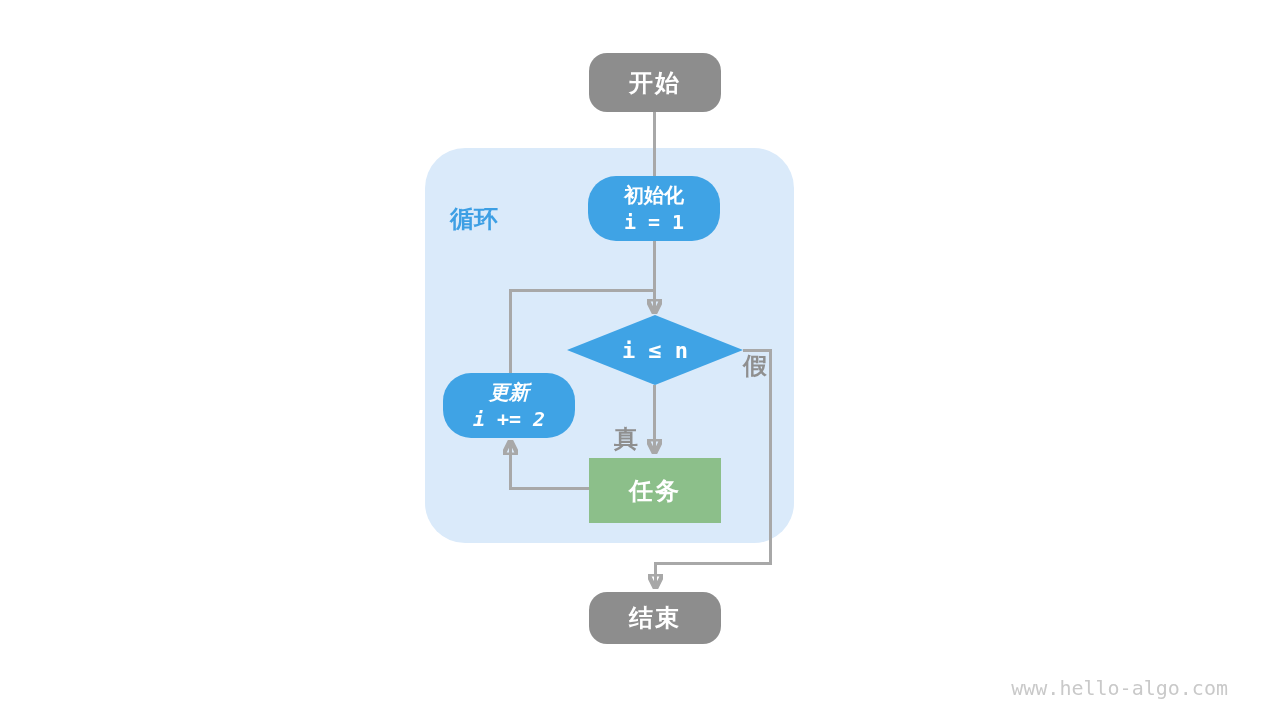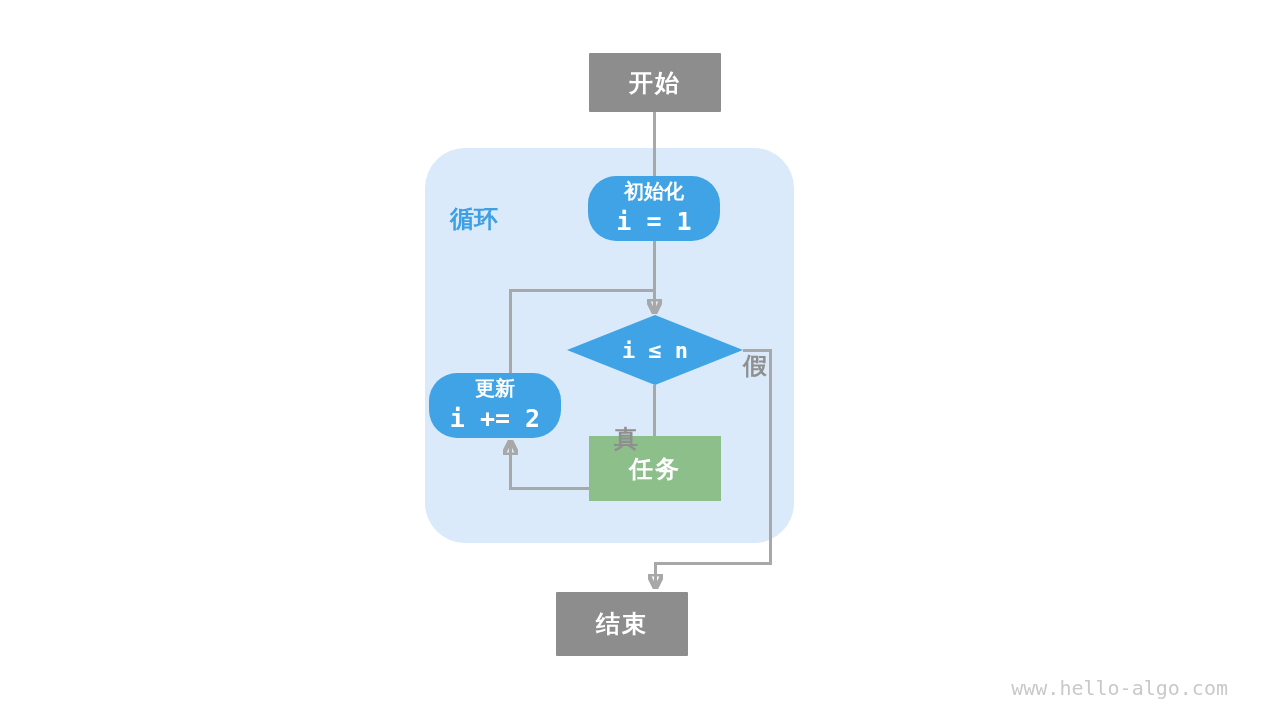--- a/index.html
+++ b/index.html
@@ -47,35 +47,35 @@
     justify-content: center;
     color: var(--text-white);
     font-weight: bold;
     text-align: center;
     box-sizing: border-box;
   }
   .terminal {
     width: 132px;
     height: 59px;
     background: var(--node-gray);
-    border-radius: 1px;
+    border-radius: 18px;
     font-size: 24px;
     letter-spacing: 2px;
   }
   .process {
     width: 132px;
     height: 65px;
     background: var(--box-blue);
     font-size: 20px;
     line-height: 1.35;
     border-radius: 28px;
   }
   .process .code {
     font-family: "DejaVu Sans Mono", "Liberation Mono", monospace;
-    font-size: 25px;
+    font-size: 20px;
     font-weight: bold;
   }
   .task {
     width: 132px;
     height: 65px;
     background: var(--box-green);
     font-size: 24px;
     letter-spacing: 2px;
   }
   .diamond {
@@ -152,30 +152,30 @@
 
   <div class="node process" style="left:588px; top:176px;">
     <span>初始化</span>
     <span class="code">i = 1</span>
   </div>
 
   <div class="node diamond">
     <span>i ≤ n</span>
   </div>
 
-  <div class="node process" style="left:429px; top:373px;">
+  <div class="node process" style="left:443px; top:373px;font-style:italic;">
     <span>更新</span>
     <span class="code">i += 2</span>
   </div>
 
-  <div class="node task" style="left:589px; top:436px;">
+  <div class="node task" style="left:589px; top:458px;">
     <span>任务</span>
   </div>
 
-  <div class="node terminal" style="left:556px; top:592px; height:64px;">
+  <div class="node terminal" style="left:589px; top:592px; height:52px;">
     <span>结束</span>
   </div>
 
   <div class="float-label true-label">真</div>
   <div class="float-label false-label">假</div>
 
   <div class="watermark">www.hello-algo.com</div>
 
 </div>
 

